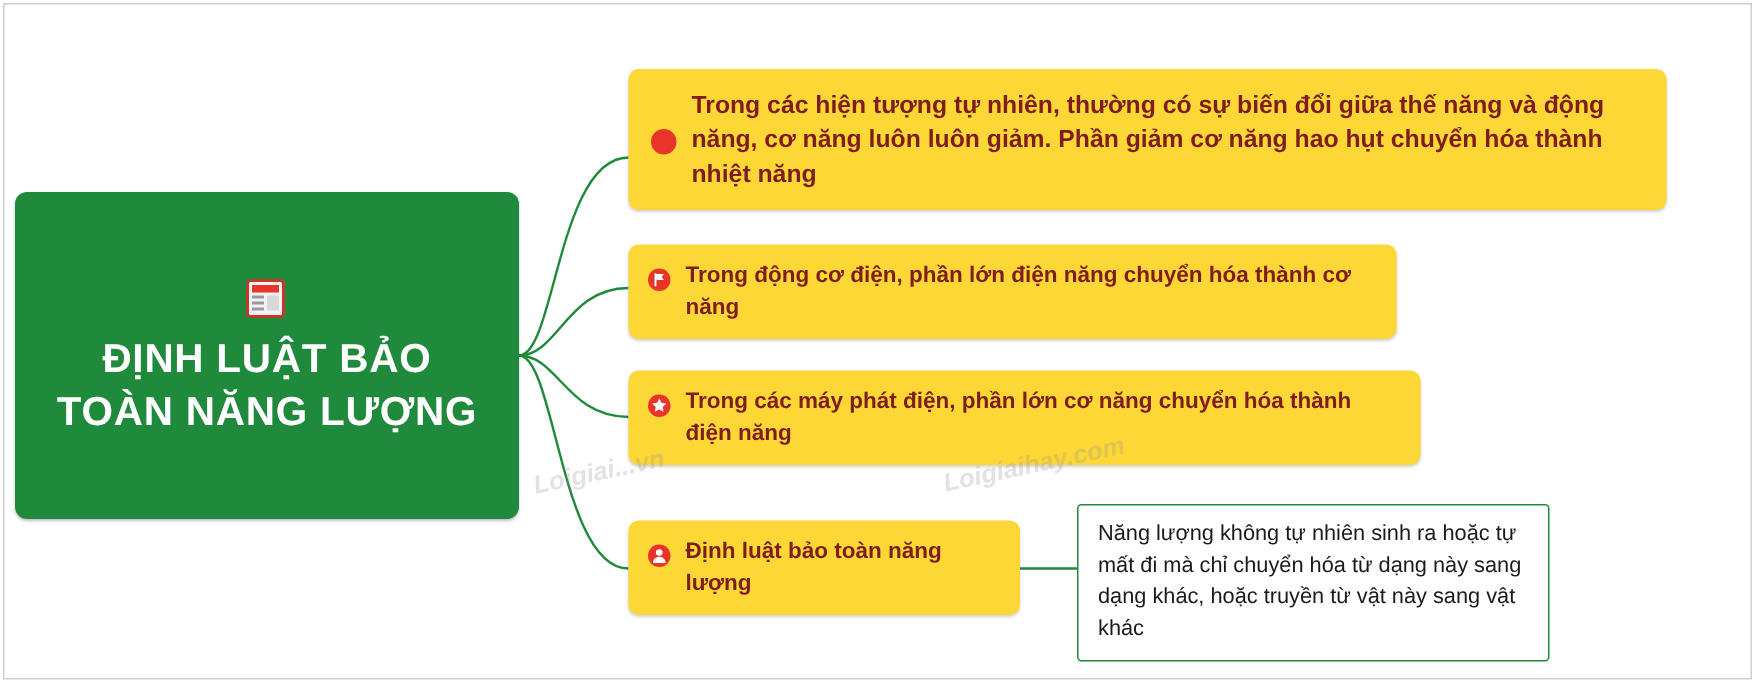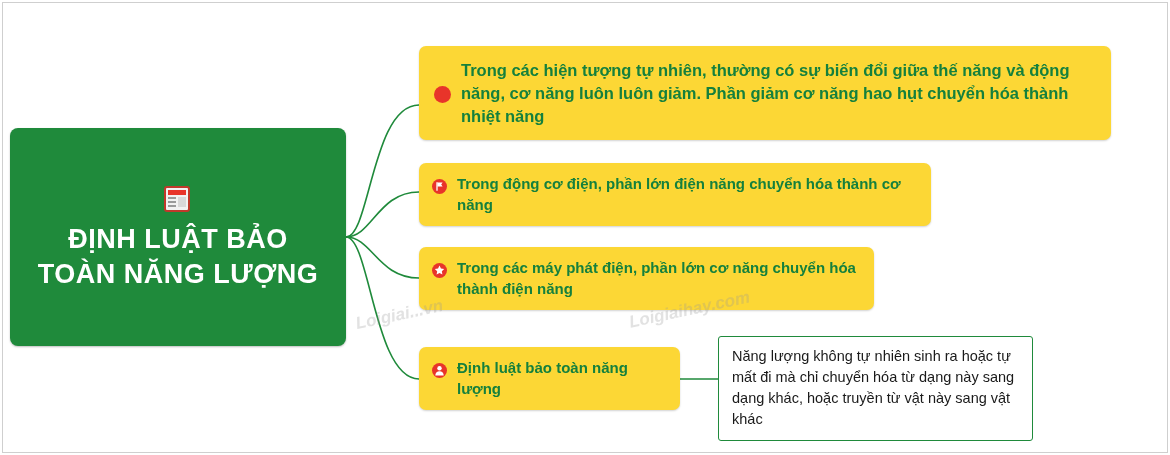--- a/index.html
+++ b/index.html
@@ -73,21 +73,21 @@
     box-shadow: 0 1px 2px rgba(0,0,0,0.18);
     display: flex;
     align-items: flex-start;
     box-sizing: border-box;
   }
   .branch .bullet {
     flex: 0 0 auto;
     margin-right: 9px;
   }
   .branch .btext {
-    color: #15803d;
+    color: #7f1d1d;
     font-weight: bold;
     line-height: 1.38;
   }
   #branch1 {
     left: 419px;
     top: 46px;
     width: 692px;
     padding: 13px 16px 13px 14px;
   }
   #branch1 .btext { font-size: 16.5px; }
@@ -96,21 +96,21 @@
     left: 419px;
     top: 163px;
     width: 512px;
     padding: 11px 14px 11px 12px;
   }
   #branch2 .btext { font-size: 15px; }
   #branch2 .bullet { margin-top: 4px; }
   #branch3 {
     left: 419px;
     top: 247px;
-    width: 455px;
+    width: 528px;
     padding: 11px 14px 11px 12px;
   }
   #branch3 .btext { font-size: 15px; }
   #branch3 .bullet { margin-top: 4px; }
   #branch4 {
     left: 419px;
     top: 347px;
     width: 261px;
     padding: 11px 14px 11px 12px;
   }

